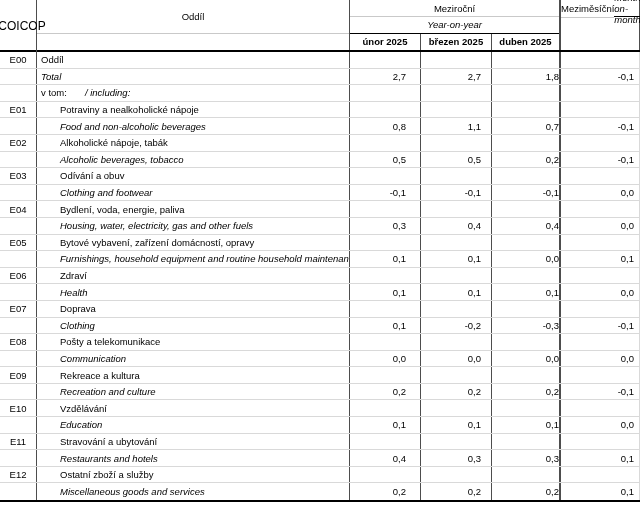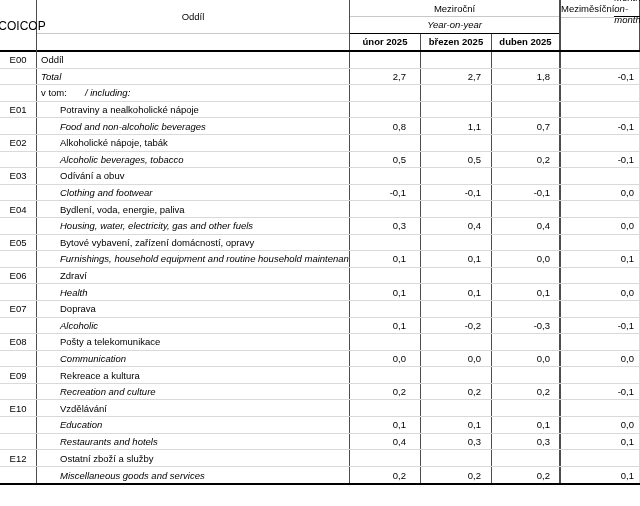--- a/index.html
+++ b/index.html
@@ -39,21 +39,21 @@
   .row:last-child { border-bottom: none; text-align: right; }
   .cell { display: flex; align-items: center; height: 100%; }
   .code { width: 37px; justify-content: center; border-right: 1px solid #4d4d4d; }
   .label { width: 313px; padding-left: 4px; border-right: 1px solid #4d4d4d; white-space: nowrap; overflow: hidden; }
   .label.indent { padding-left: 23px; }
   .en { font-style: italic; }
   .note-en { margin-left: 18px; font-style: italic; }
   .val { justify-content: flex-end; }
   .c1 { width: 71px; padding-right: 14px; border-right: 1px solid #4d4d4d; }
   .c2 { width: 71px; padding-right: 10px; border-right: 1px solid #4d4d4d; }
-  .c3 { width: 67px; padding-right: 9px; }
+  .c3 { width: 67px; }
   .c4 { width: 81px; padding-right: 5px; border-left: 2px solid #4d4d4d; border-right: 1px solid #d9d9d9; }
 </style>
 </head>
 <body>
 
 <div class="table">
 
   <div class="thead">
     <div class="col-ecoicop">
       <span>ECOICOP</span>
@@ -233,21 +233,21 @@
   <div class="row">
     <div class="cell code">E07</div>
     <div class="cell label indent">Doprava</div>
     <div class="cell val c1"></div>
     <div class="cell val c2"></div>
     <div class="cell val c3"></div>
     <div class="cell val c4"></div>
   </div>
   <div class="row">
     <div class="cell code"></div>
-    <div class="cell label en indent">Alcoholic</div>
+    <div class="cell label en indent">Clothing</div>
     <div class="cell val c1">0,1</div>
     <div class="cell val c2">-0,2</div>
     <div class="cell val c3">-0,3</div>
     <div class="cell val c4">-0,1</div>
   </div>
 
   <div class="row">
     <div class="cell code">E08</div>
     <div class="cell label indent">Pošty a telekomunikace</div>
     <div class="cell val c1"></div>
@@ -291,20 +291,28 @@
   </div>
   <div class="row">
     <div class="cell code"></div>
     <div class="cell label en indent">Education</div>
     <div class="cell val c1">0,1</div>
     <div class="cell val c2">0,1</div>
     <div class="cell val c3">0,1</div>
     <div class="cell val c4">0,0</div>
   </div>
 
+  <div class="row">
+    <div class="cell code">E11</div>
+    <div class="cell label indent">Stravování a ubytování</div>
+    <div class="cell val c1"></div>
+    <div class="cell val c2"></div>
+    <div class="cell val c3"></div>
+    <div class="cell val c4"></div>
+  </div>
   <div class="row">
     <div class="cell code"></div>
     <div class="cell label en indent">Restaurants and hotels</div>
     <div class="cell val c1">0,4</div>
     <div class="cell val c2">0,3</div>
     <div class="cell val c3">0,3</div>
     <div class="cell val c4">0,1</div>
   </div>
 
   <div class="row">

